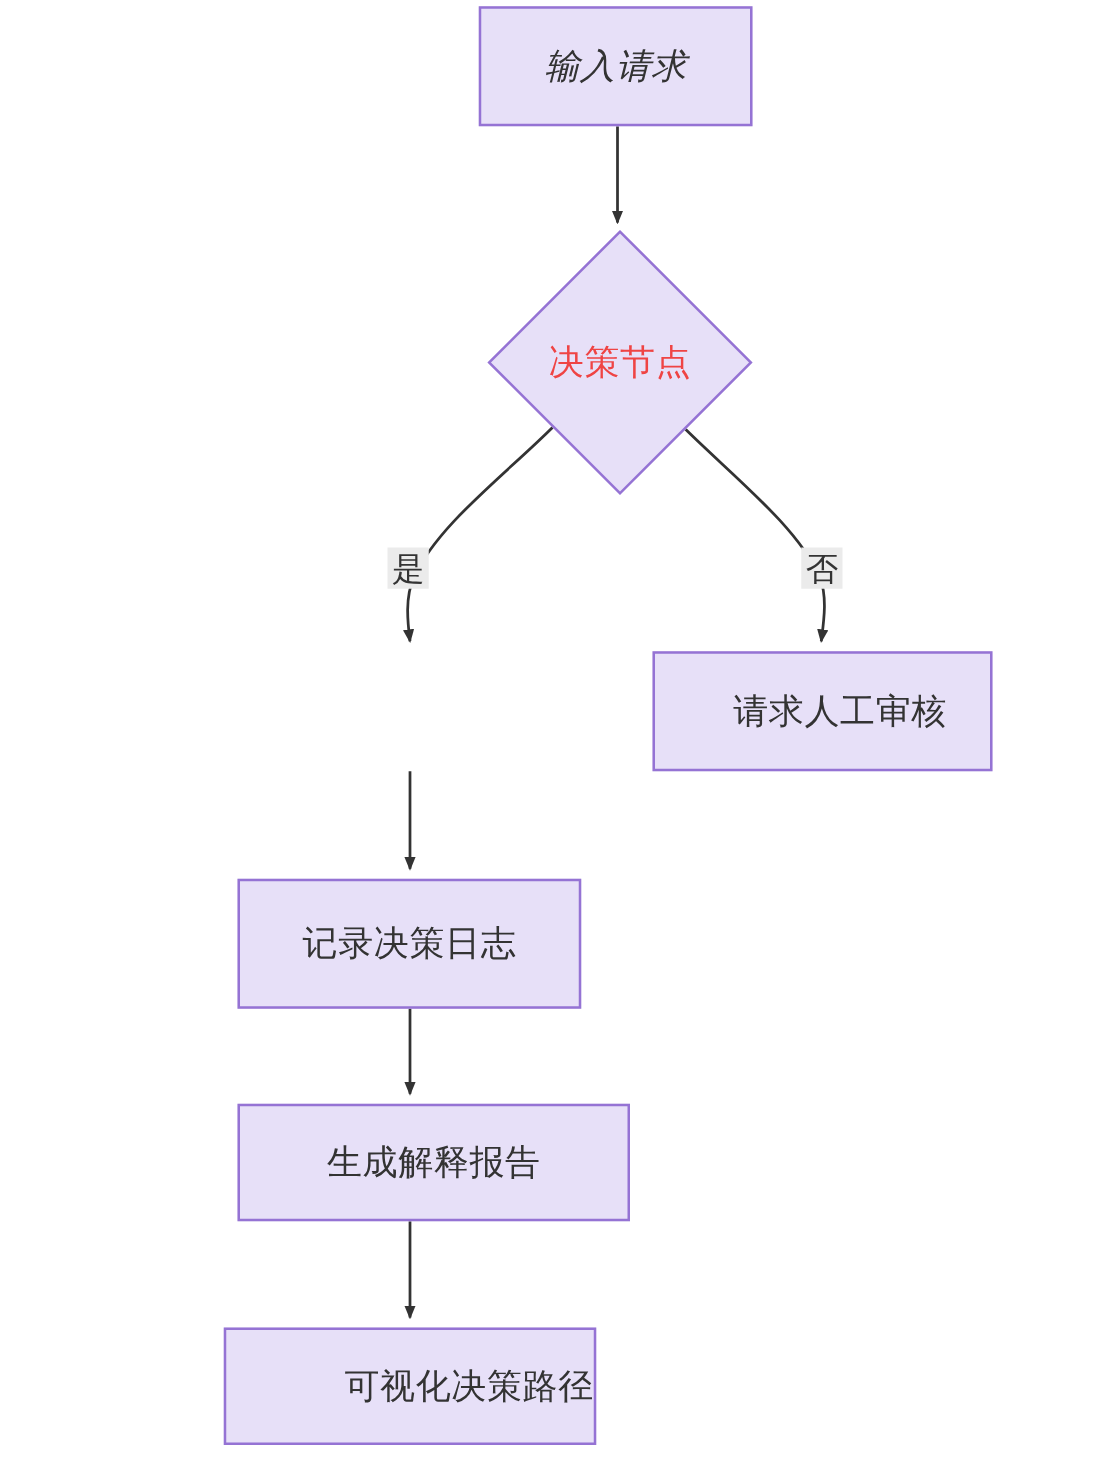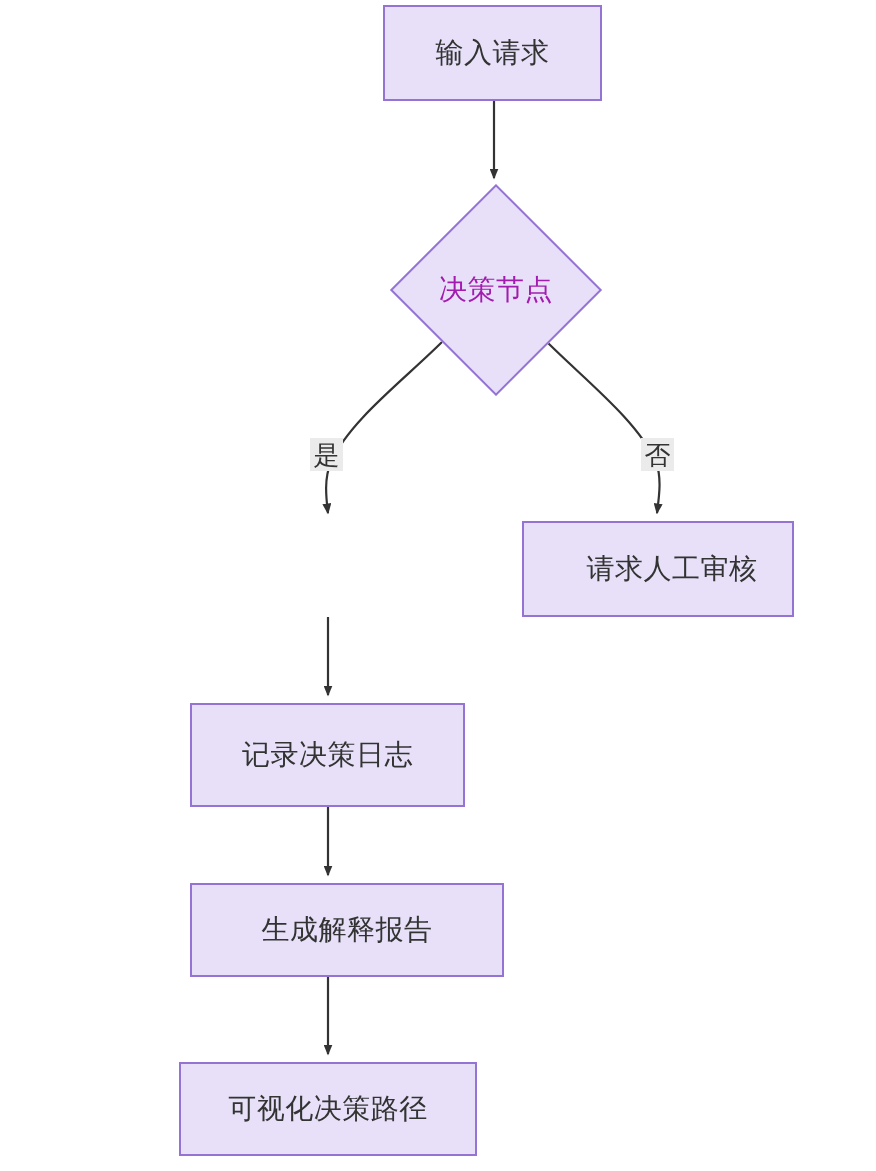--- a/index.html
+++ b/index.html
@@ -46,21 +46,21 @@
     box-sizing: border-box;
     background: #e7e0f8;
     border: 2px solid #9573d4;
     transform: rotate(45deg);
   }
   .decision-label {
     position: absolute;
     display: flex;
     align-items: center;
     justify-content: center;
-    color: #a21caf;
+    color: #ef4444;
     font-size: 28px;
     line-height: 1;
     letter-spacing: 0.5px;
     white-space: nowrap;
     pointer-events: none;
   }
   .edge-label {
     position: absolute;
     display: flex;
     align-items: center;
@@ -90,21 +90,21 @@
 
     <path d="M 546,341 C 585,380 638,421 656,462 C 662,478 659,497 657,513" fill="none" stroke="#333333" stroke-width="2.2" marker-end="url(#arrowhead)"></path>
 
     <path d="M 328,617 L 328,695" fill="none" stroke="#333333" stroke-width="2.2" marker-end="url(#arrowhead)"></path>
 
     <path d="M 328,797 L 328,875" fill="none" stroke="#333333" stroke-width="2.2" marker-end="url(#arrowhead)"></path>
 
     <path d="M 328,977 L 328,1054" fill="none" stroke="#333333" stroke-width="2.2" marker-end="url(#arrowhead)"></path>
   </svg>
 
-  <div class="node" style="left:383px; top:5px; width:219px; height:96px;">
+  <div class="node" style="left:383px; top:5px; width:219px; height:96px;font-style:italic;">
     <span class="node-label">输入请求</span>
   </div>
 
   <div class="decision" style="left:421px; top:215px; width:150px; height:150px;"></div>
   <div class="decision-label" style="left:390px; top:270px; width:212px; height:40px;">决策节点</div>
 
   <div class="edge-label" style="left:310px; top:438px; width:33px; height:33px;">是</div>
 
   <div class="edge-label" style="left:641px; top:438px; width:33px; height:33px;">否</div>
 
@@ -114,17 +114,17 @@
   </div>
 
   <div class="node" style="left:190px; top:703px; width:275px; height:104px;">
     <span class="node-label">记录决策日志</span>
   </div>
 
   <div class="node" style="left:190px; top:883px; width:314px; height:94px;">
     <span class="node-label">生成解释报告</span>
   </div>
 
-  <div class="node" style="left:179px; top:1062px; width:298px; height:94px;">
+  <div class="node" style="left:179px; top:1062px; width:298px; height:94px;justify-content:flex-end;">
     <span class="node-label">可视化决策路径</span>
   </div>
 
 </div>
 
 </body></html>

